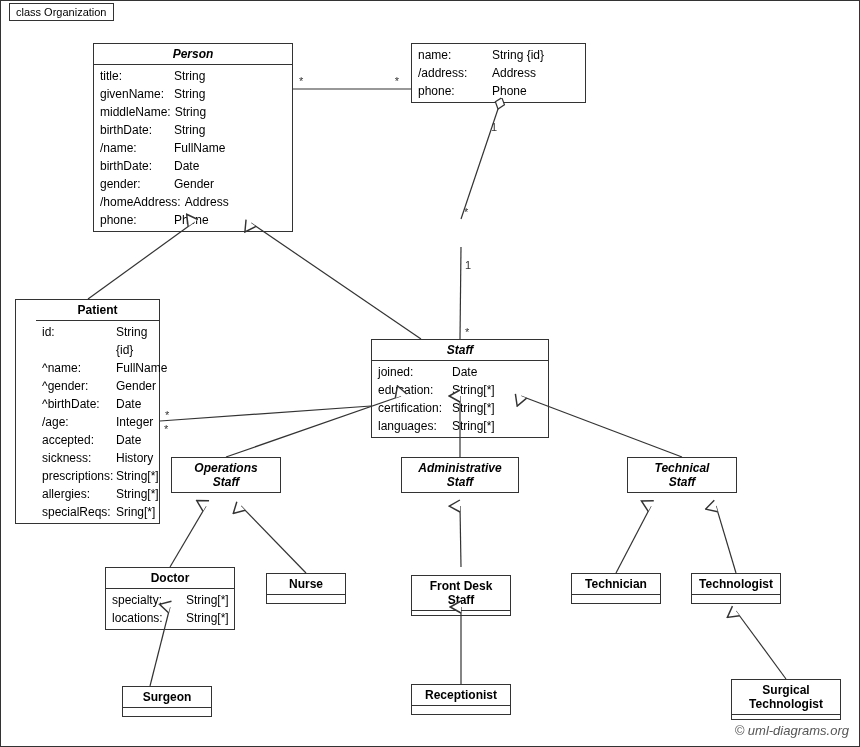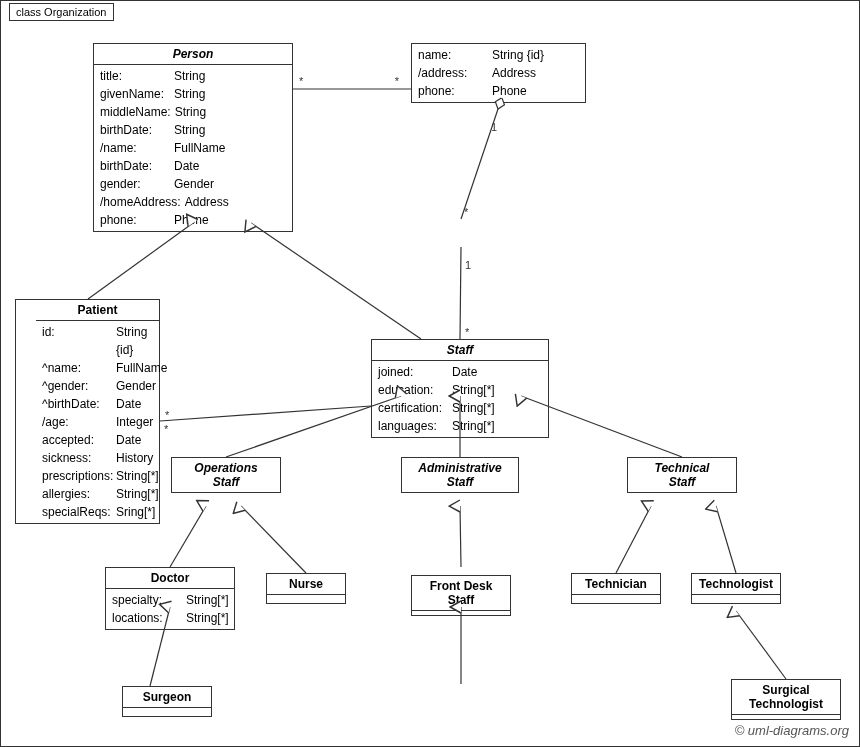--- a/index.html
+++ b/index.html
@@ -253,20 +253,24 @@
   <div class="uml-box" style="left:690px; top:572px; width:90px;">
     <div class="header normal">Technologist</div>
     <div class="body" style="min-height:8px;"></div>
   </div>
 
   <div class="uml-box" style="left:104px; top:685px; width:90px;margin-left:17px;">
     <div class="header normal">Surgeon</div>
     <div class="body" style="min-height:8px;"></div>
   </div>
 
+  <div class="uml-box" style="left:410px; top:683px; width:100px;">
+    <div class="header normal">Receptionist</div>
+    <div class="body" style="min-height:8px;"></div>
+  </div>
 
   <div class="uml-box" style="left:730px; top:678px; width:110px; text-align:center;">
     <div class="header normal">Surgical<br>Technologist</div>
     <div class="body" style="min-height:4px;"></div>
   </div>
 
   <svg id="arrows-svg">
     <defs>
 
       <marker id="inherit-arrow" markerWidth="12" markerHeight="12" refX="6" refY="10" orient="auto">

